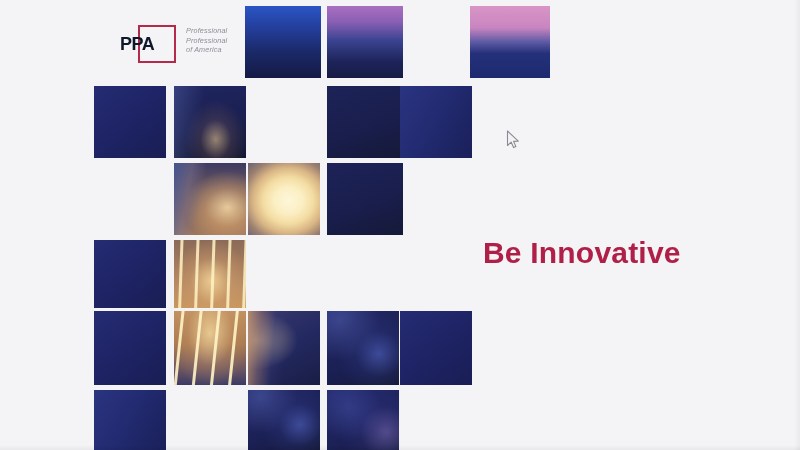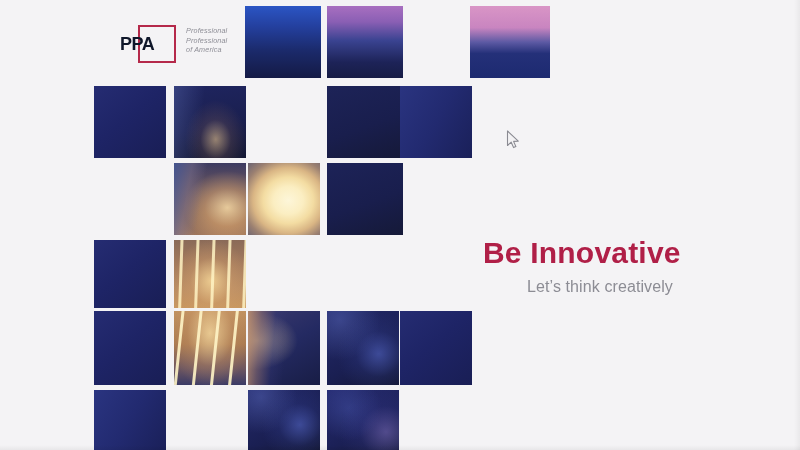--- a/index.html
+++ b/index.html
@@ -150,21 +150,20 @@
       <div id="logo-ppa">PPA</div>
     </div>
     <div id="logo-words">
       <div>Professional</div>
       <div>Professional</div>
       <div>of America</div>
     </div>
   </div>
 
   <div id="headline">Be Innovative</div>
-  <div id="subhead">Let’s think creatively</div>
 
   <svg id="cursor" viewBox="0 0 14 20" style="left: 506px; top: 130px;">
     <path d="M1.5,1 L1.5,15.5 L5.2,12.2 L7.6,17.6 L9.9,16.6 L7.6,11.4 L12.3,11.1 Z" fill="#f2f1f3" stroke="#8a8a92" stroke-width="1.1" stroke-linejoin="round"></path>
   </svg>
 
   <div id="edge-right"></div>
   <div id="edge-bottom"></div>
 </div>
 
 </body></html>

